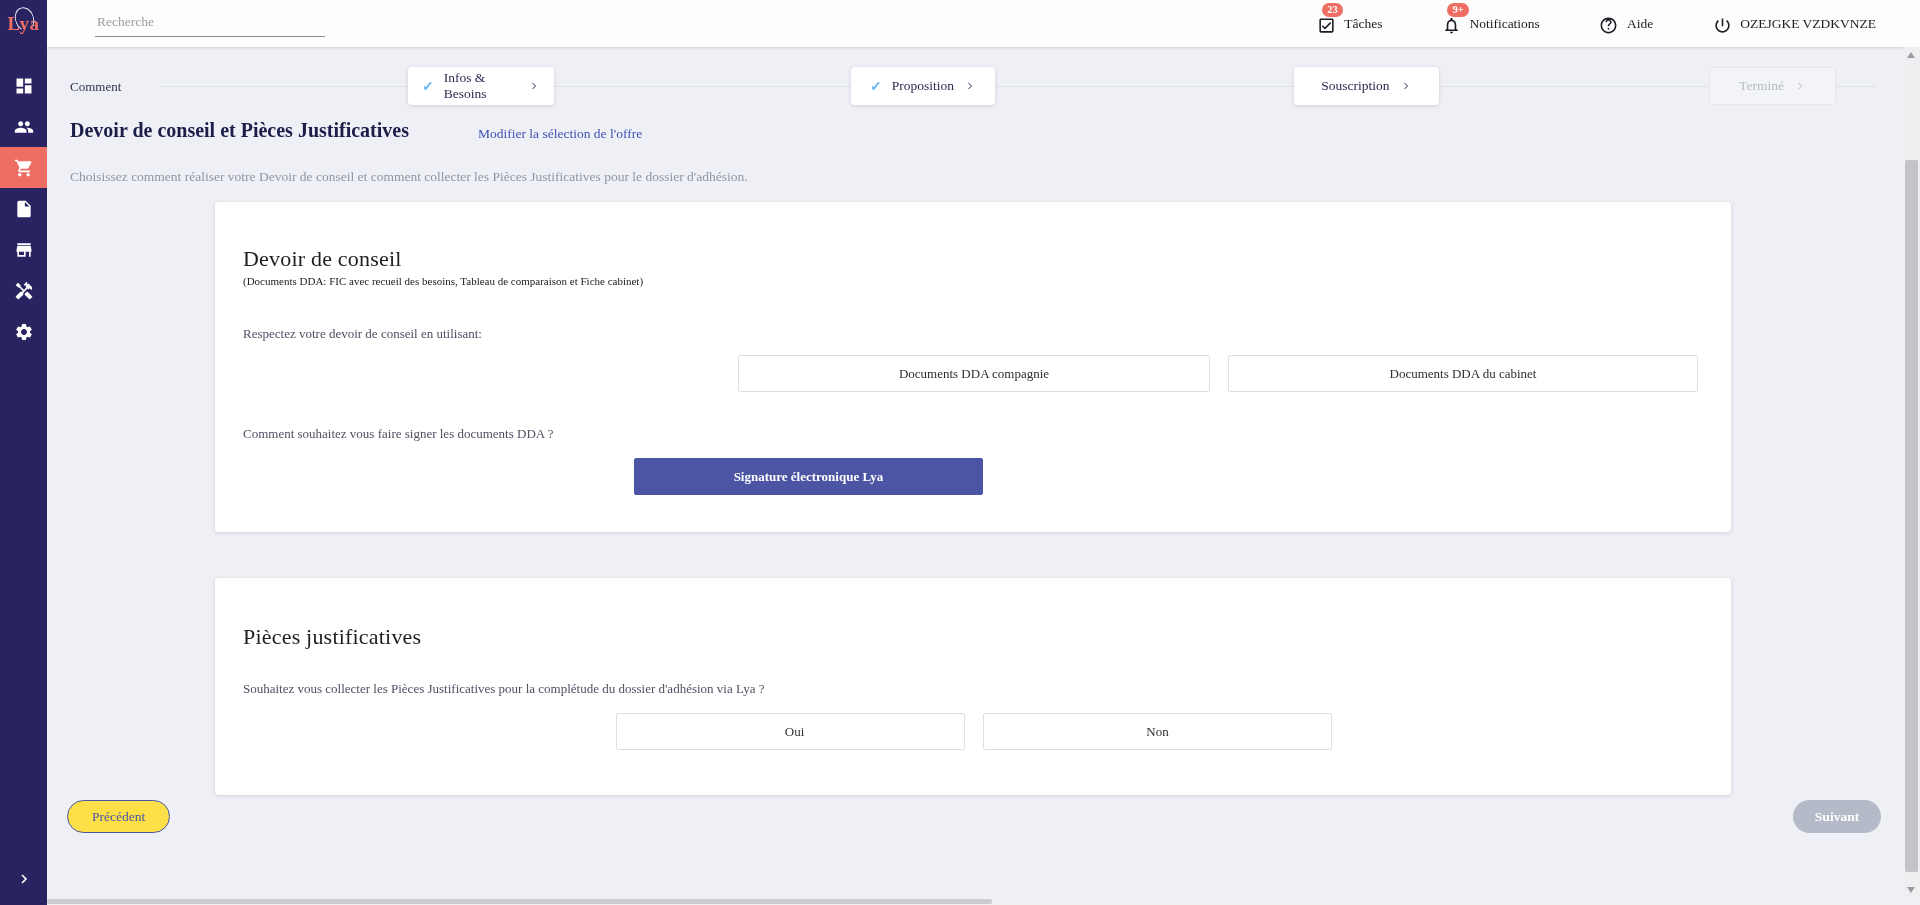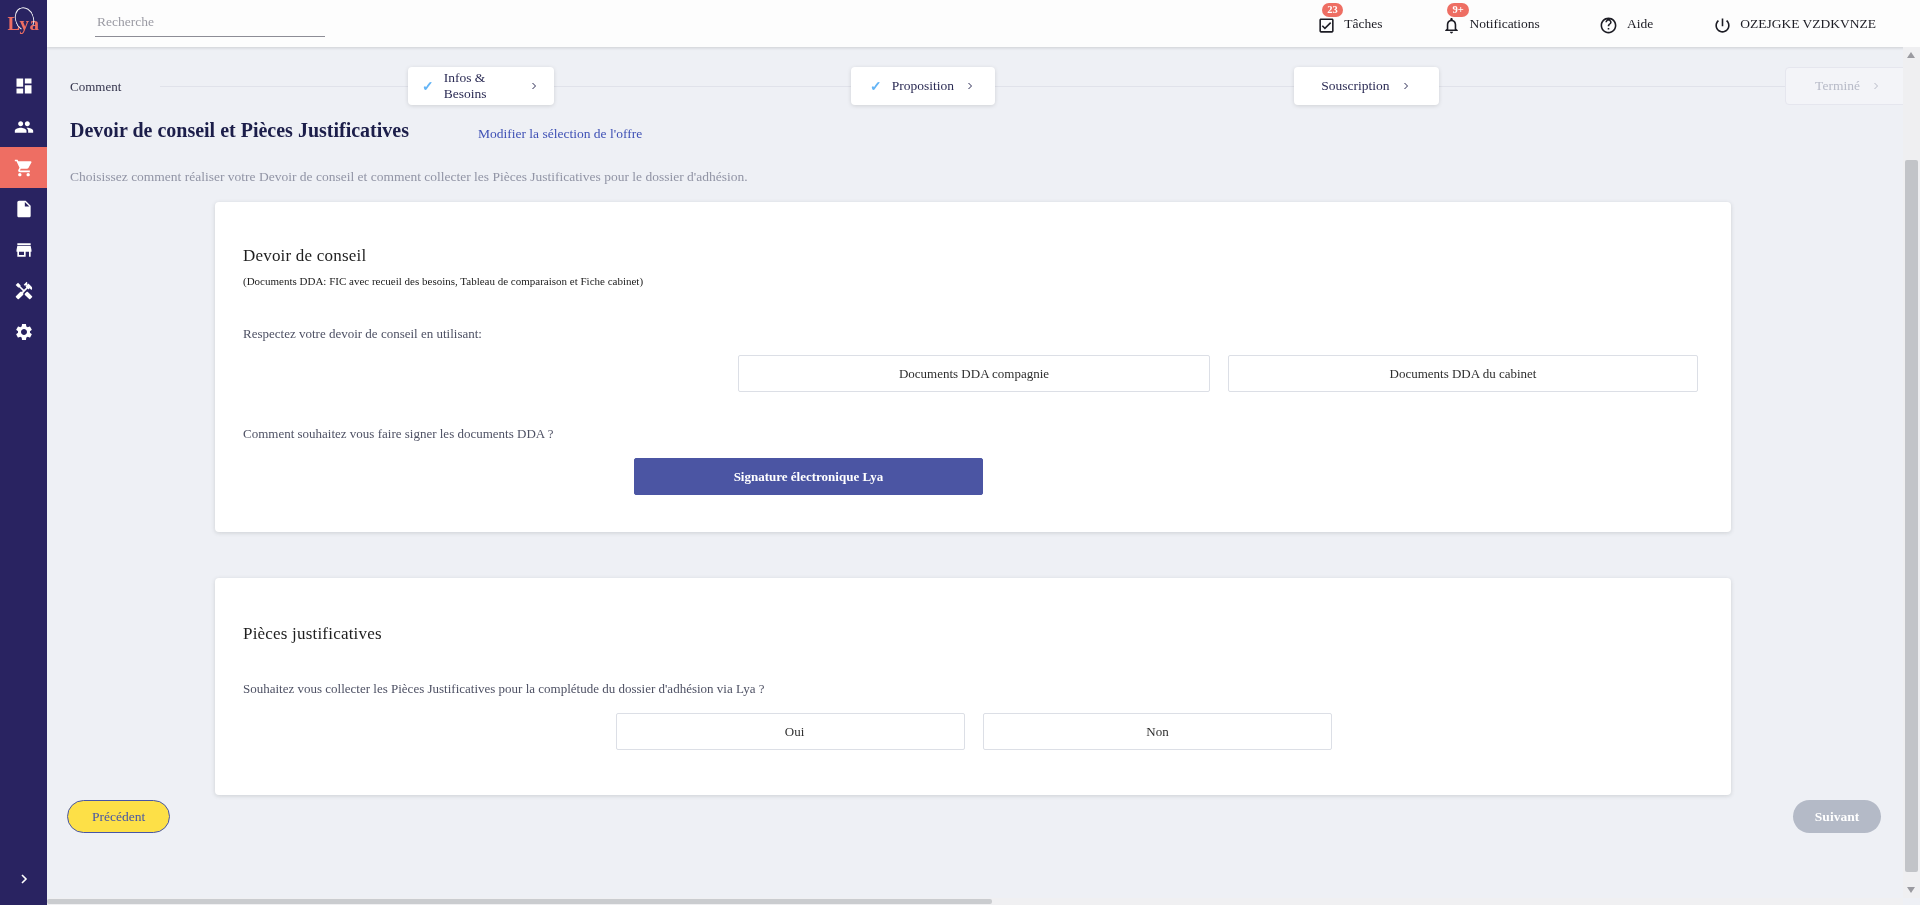--- a/index.html
+++ b/index.html
@@ -38,32 +38,32 @@
   .stepper-line { position:absolute; left:113px; top:39px; width:1717px; height:1px; background:#e0e2ea; }
   .stepper-label { position:absolute; left:23px; top:32px; font-size:13px; color:#34344c; }
   .step-card { position:absolute; top:20px; height:38px; background:#fff; border-radius:4px; box-shadow:0 1px 4px rgba(0,0,0,.13); display:flex; align-items:center; justify-content:center; gap:10px; font-size:13.5px; font-weight:500; color:#2b2b54; cursor:pointer; padding:0 14px; }
   .step-check { color:#64b5f6; font-size:14px; font-weight:bold; }
   .step-chevron svg { width:12px; height:12px; stroke:#2b2b54; stroke-width:2; fill:none; display:block; }
   .step-card.disabled { background:#f3f4f8; box-shadow:none; border:1px solid #e5e6ee; color:#b7bac7; cursor:default; }
   .step-card.disabled .step-chevron svg { stroke:#b7bac7; }
   #step-1 { left:361px; width:146px; }
   #step-2 { left:804px; width:144px; }
   #step-3 { left:1247px; width:145px; }
-  #step-4 { left:1738px; width:127px; }
+  #step-4 { left:1662px; width:127px; }
 
   
   #page-title { position:absolute; left:23px; top:72px; font-size:20px; font-weight:bold; color:#1c1e4a; }
   #edit-offer-link { position:absolute; left:431px; top:79px; font-size:13.5px; font-weight:500; color:#3f51b5; cursor:pointer; text-decoration:none; }
   #page-subtitle { position:absolute; left:23px; top:122px; font-size:13.5px; color:#9194a5; }
 
   
   .card { position:absolute; left:168px; width:1516px; background:#fff; border-radius:4px; box-shadow:0 1px 4px rgba(60,64,67,.18); }
   #card-advice { top:155px; height:330px; }
   #card-docs { top:531px; height:217px; }
-  .card h2 { position:absolute; left:28px; font-size:17px; font-weight:500; color:#1e1e1e; letter-spacing:.2px; }
+  .card h2 { position:absolute; left:28px; font-size:22px; font-weight:500; color:#1e1e1e; letter-spacing:.2px; }
   .card .note { position:absolute; left:28px; font-size:11px; color:#222; }
   .card .prompt { position:absolute; left:28px; font-size:13px; color:#4e5164; }
   .opt-btn { position:absolute; height:37px; display:flex; align-items:center; justify-content:center; font-size:13px; cursor:pointer; border-radius:2px; background:#fff; border:1px solid #dcdfe6; color:#2e2e2e; font-family:inherit; }
   .opt-btn.selected { background:#4b55a3; border-color:#4b55a3; color:#fff; font-weight:bold; }
 
   #adv-h2 { top:44px; }
   #adv-note { top:73px; }
   #adv-p1 { top:124px; }
   #adv-b1 { top:153px; left:35px;  width:470px; }
   #adv-b2 { top:153px; left:523px; width:472px; }

